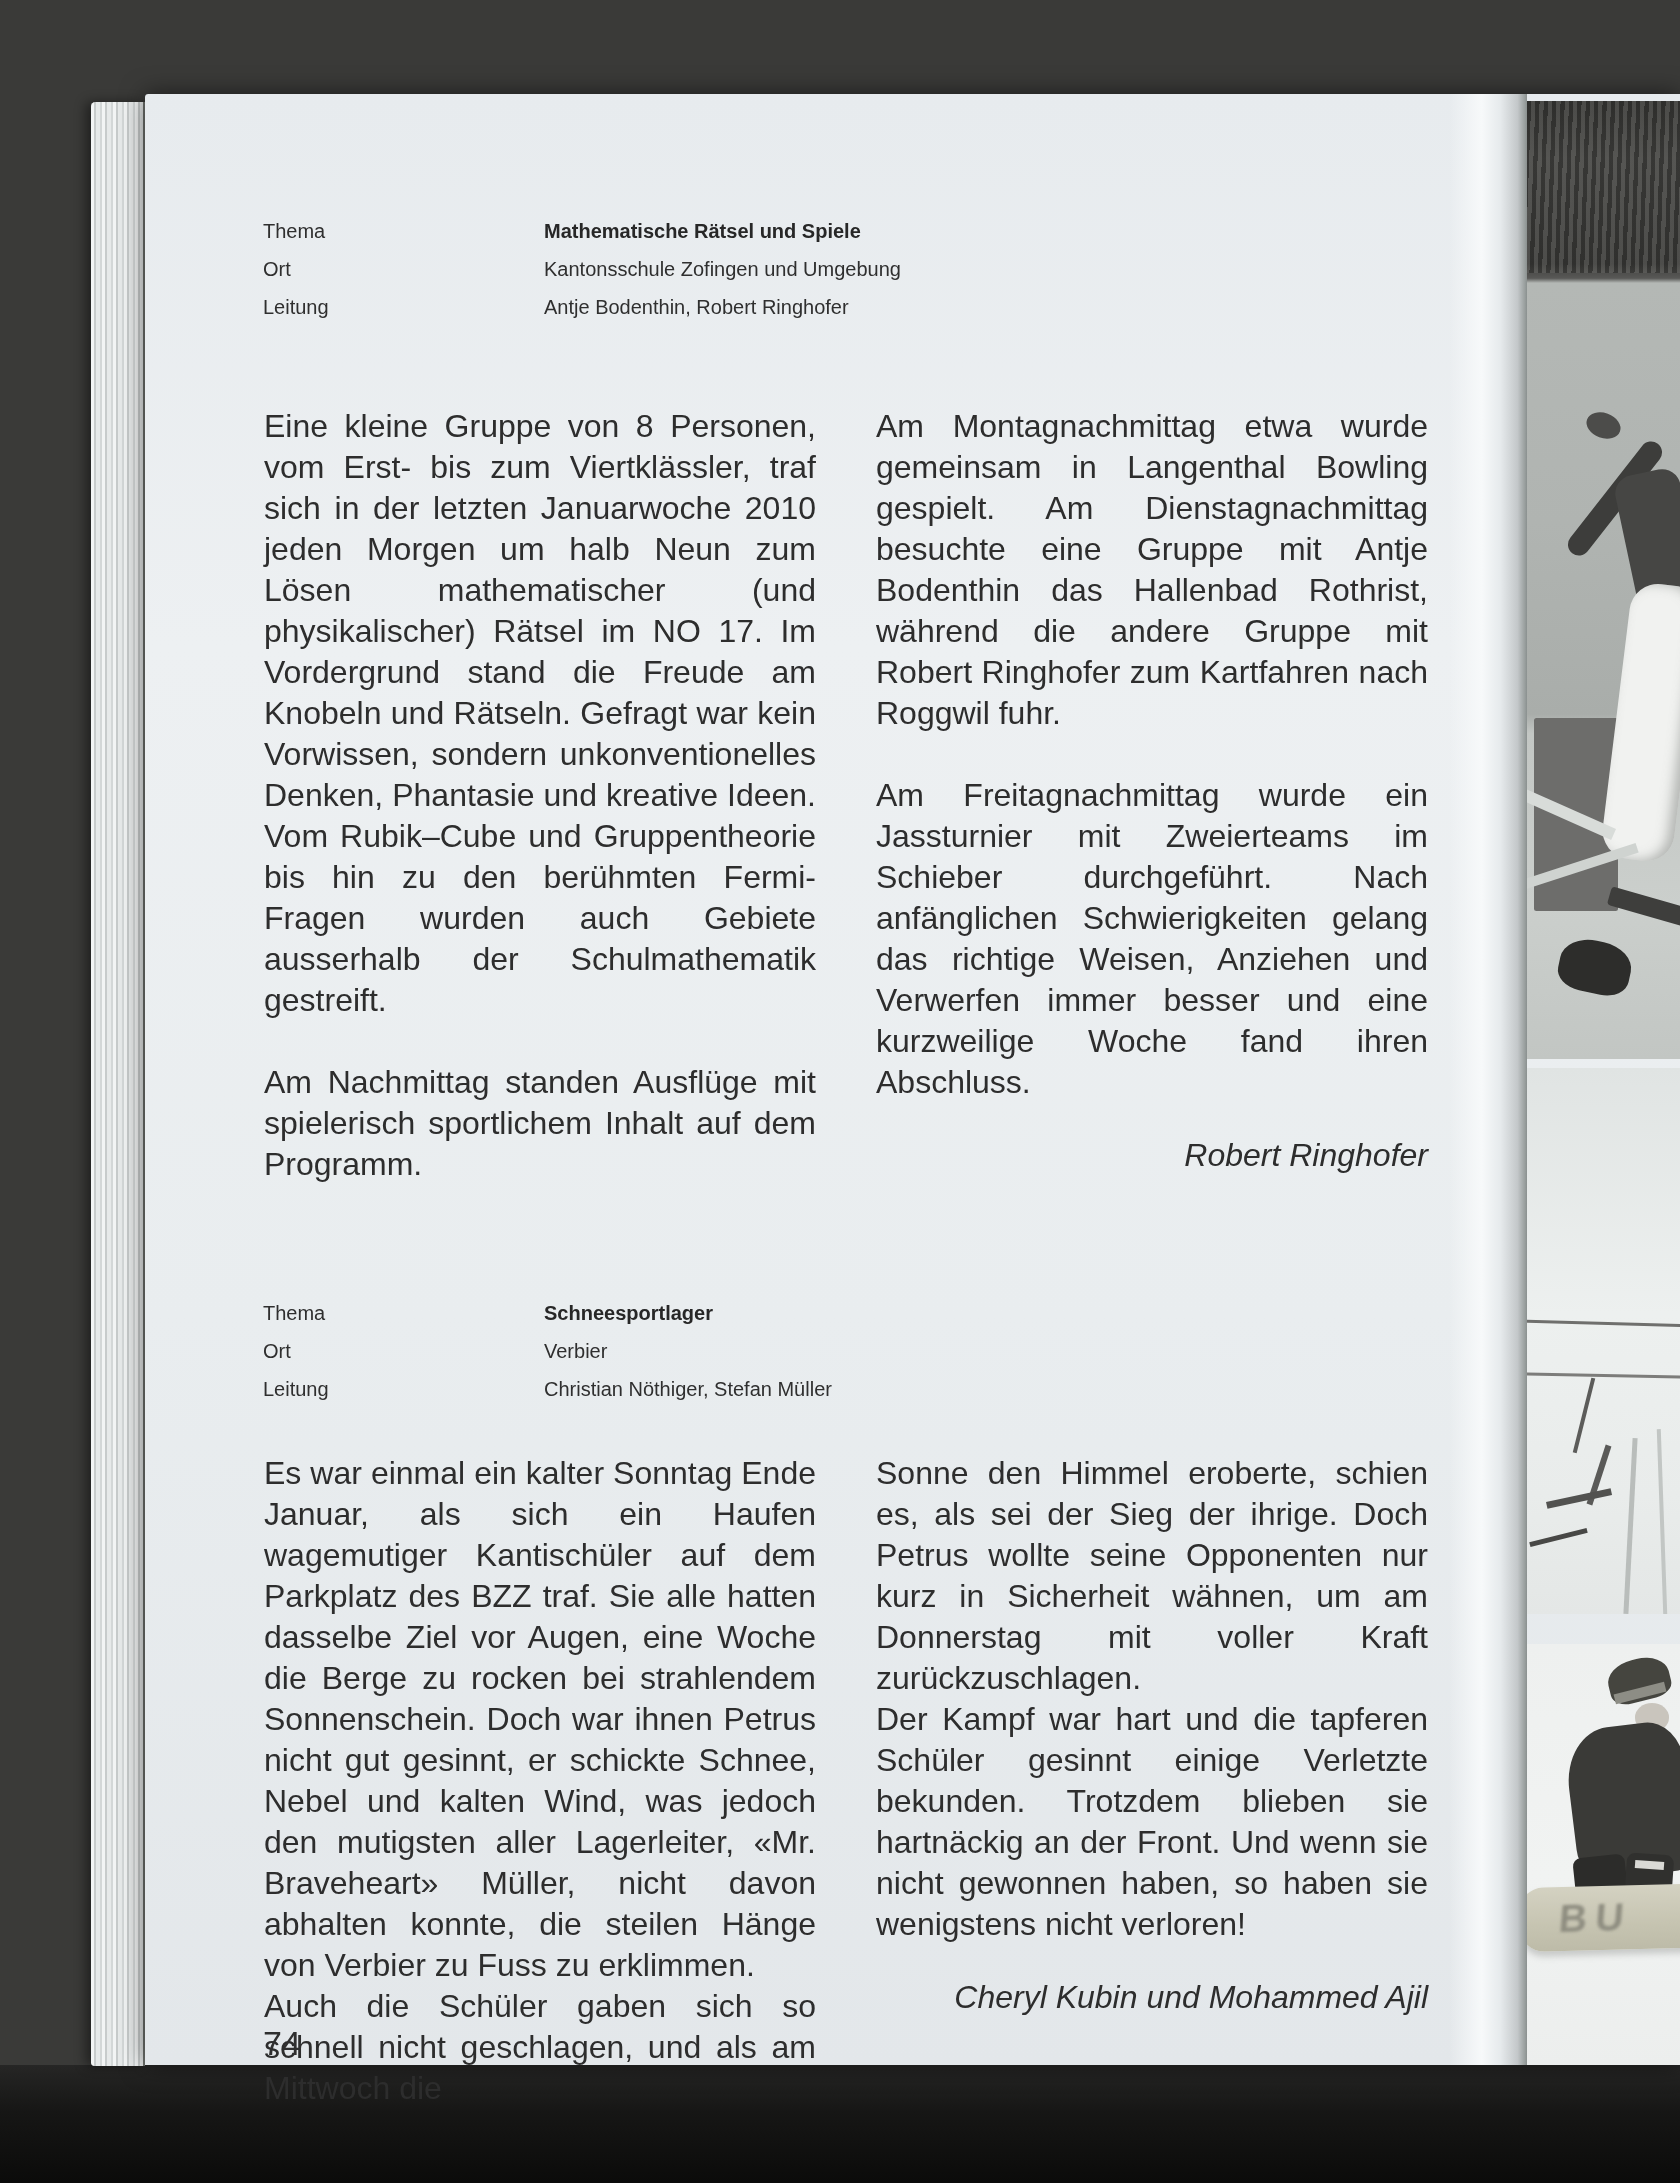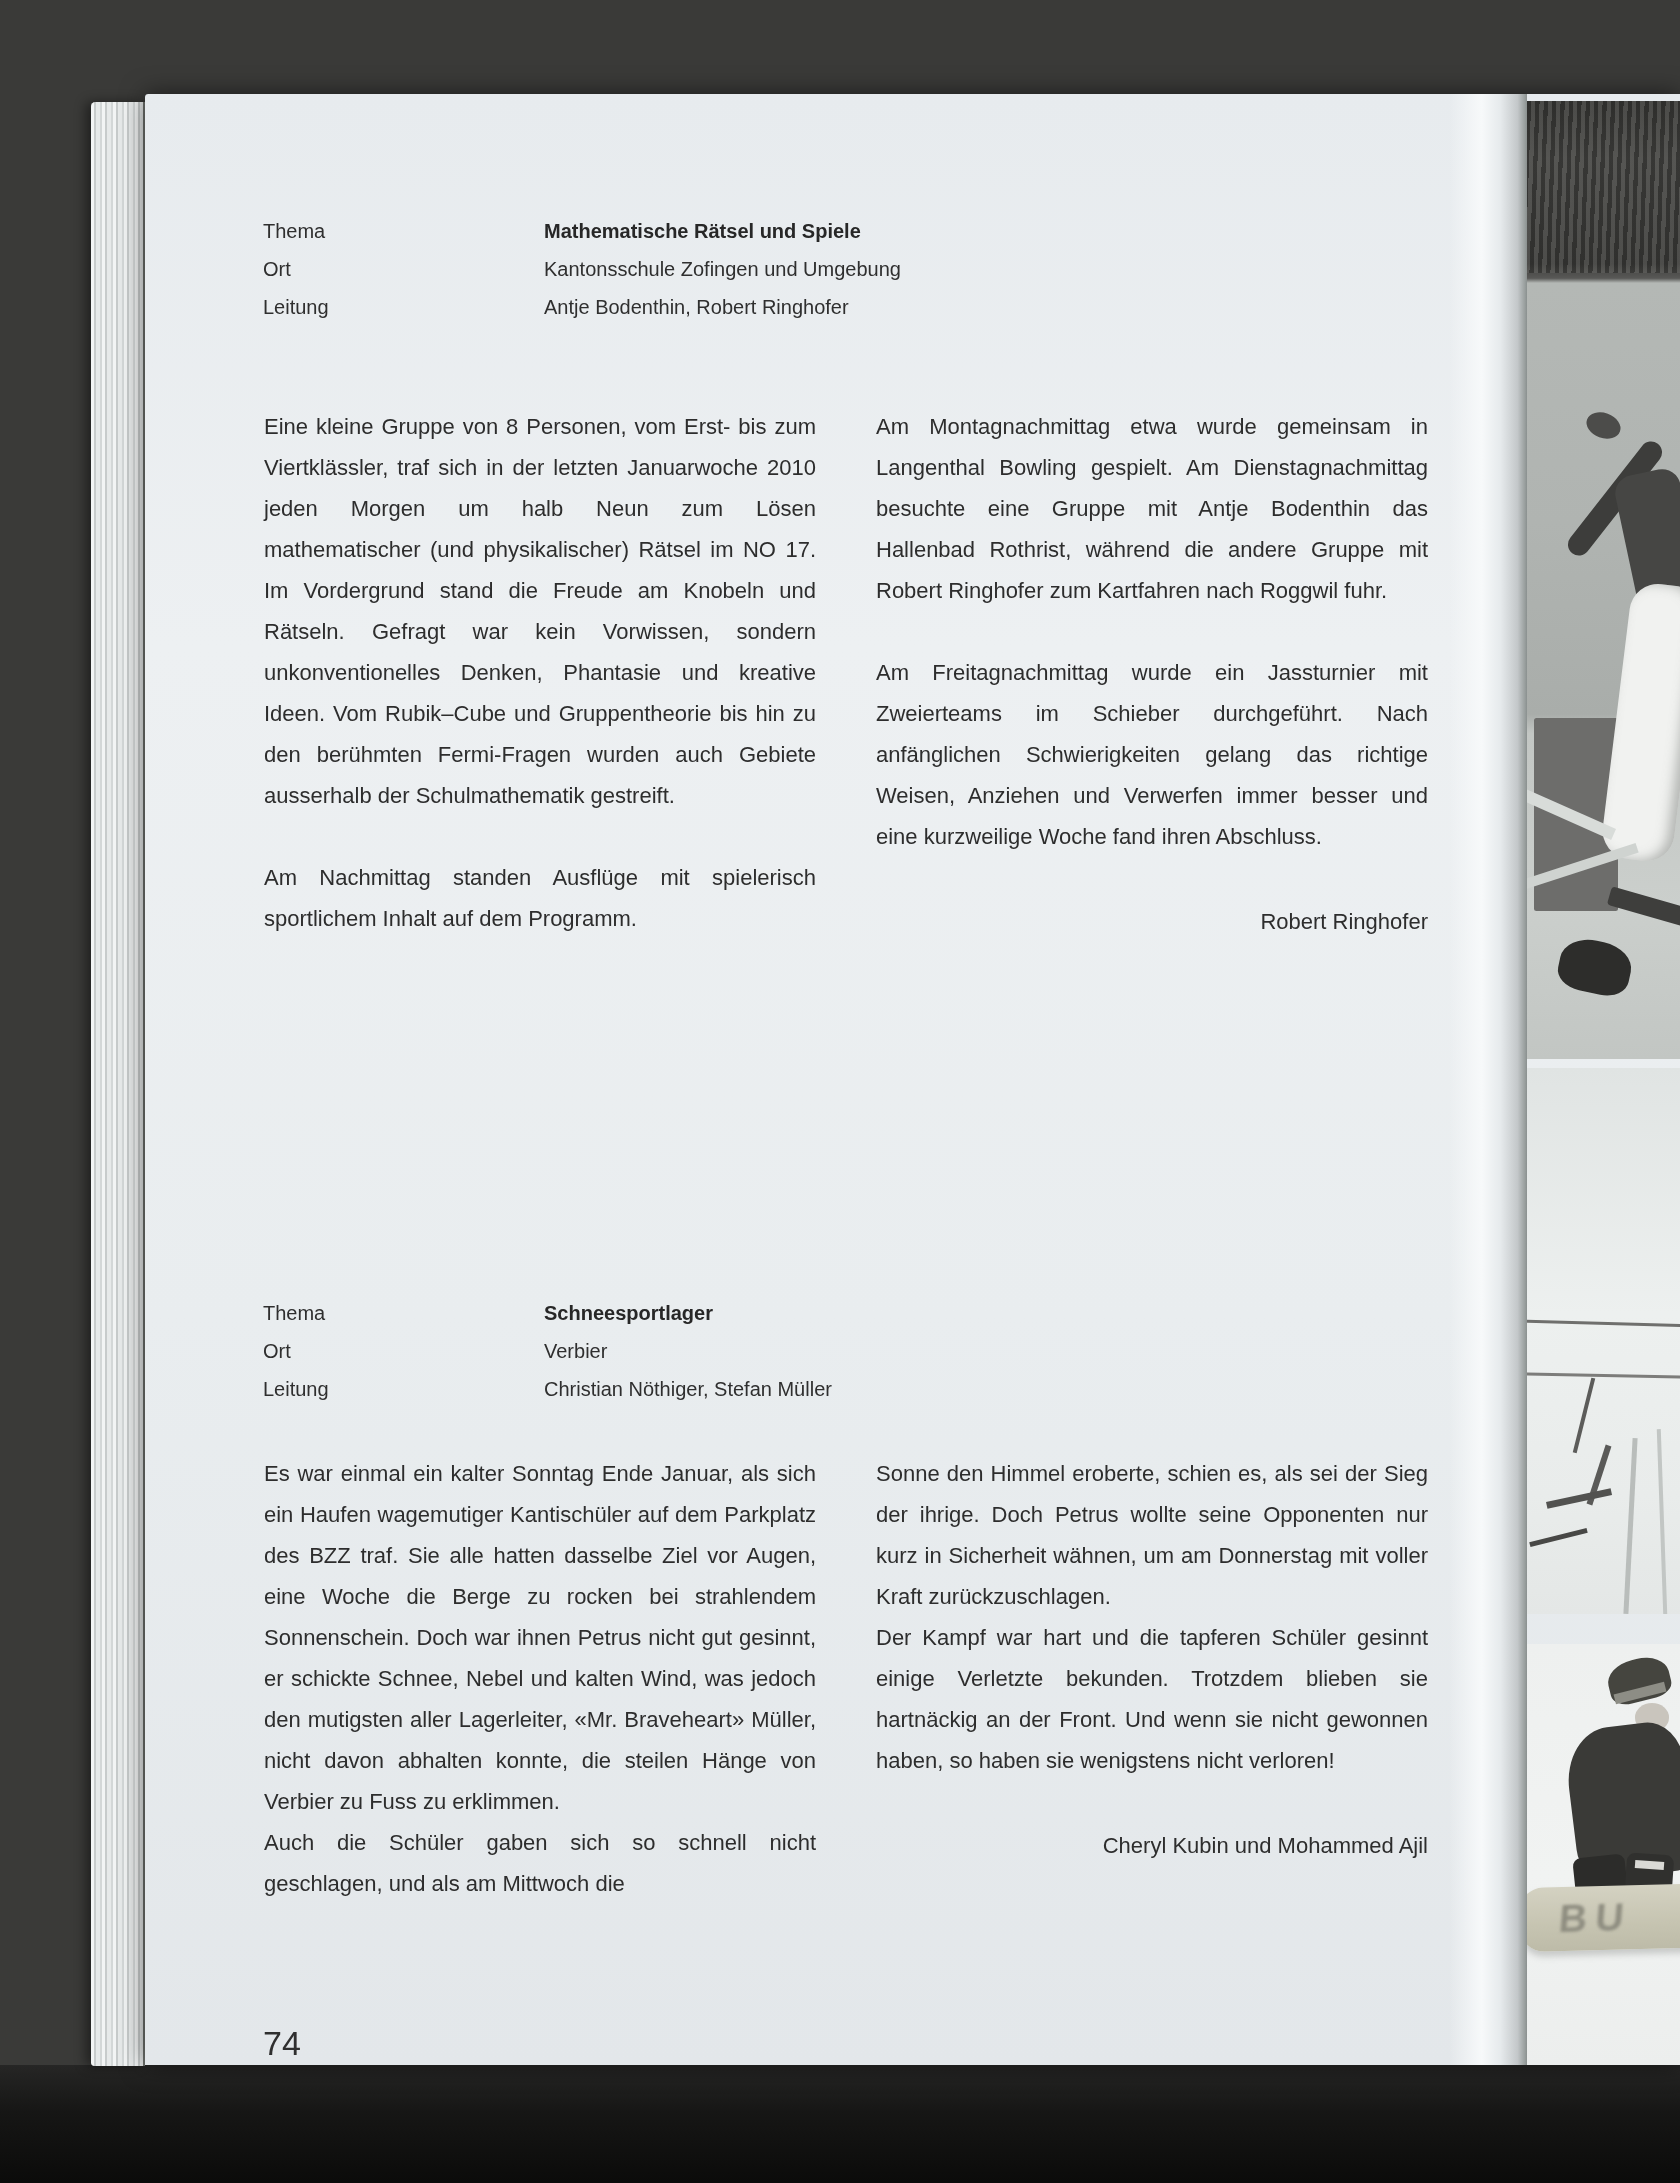--- a/index.html
+++ b/index.html
@@ -46,31 +46,31 @@
   .meta{position:absolute;left:118px;width:1092px;color:#2f2f2f;}
   .meta-row{display:flex;line-height:38px;font-size:20px;}
   .meta-label{width:281px;flex:0 0 281px;}
   .meta-value{flex:1;}
   .meta-value.bold{font-weight:bold;color:#272727;}
   .m1{top:118px;}
   .m2{top:1200px;}
 
   .col{
     position:absolute;width:552px;
-    font-size:22px;line-height:41px;
+    font-size:32px;line-height:41px;
     text-align:justify;color:#2d2d2d;
   }
   .b1{top:312px;}
   .b2{top:1359px;}
   .c1{left:119px;}
   .c2{left:731px;}
   .col p{margin:0;}
   .col p.gap{margin-top:41px;}
   .sig{
-    margin-top:44px;text-align:right;color:#2d2d2d;
+    margin-top:32px;text-align:right;font-style:italic;color:#2d2d2d;
   }
   .pagenum{
     position:absolute;left:118px;top:1930px;
     font-size:34px;color:#2f2f2f;
   }
   
   .photos{position:absolute;left:1382px;top:0;width:153px;height:100%;}
   .photo{position:absolute;left:0;width:153px;overflow:hidden;}
   .ph1{top:6.7px;height:958px;
     background:

